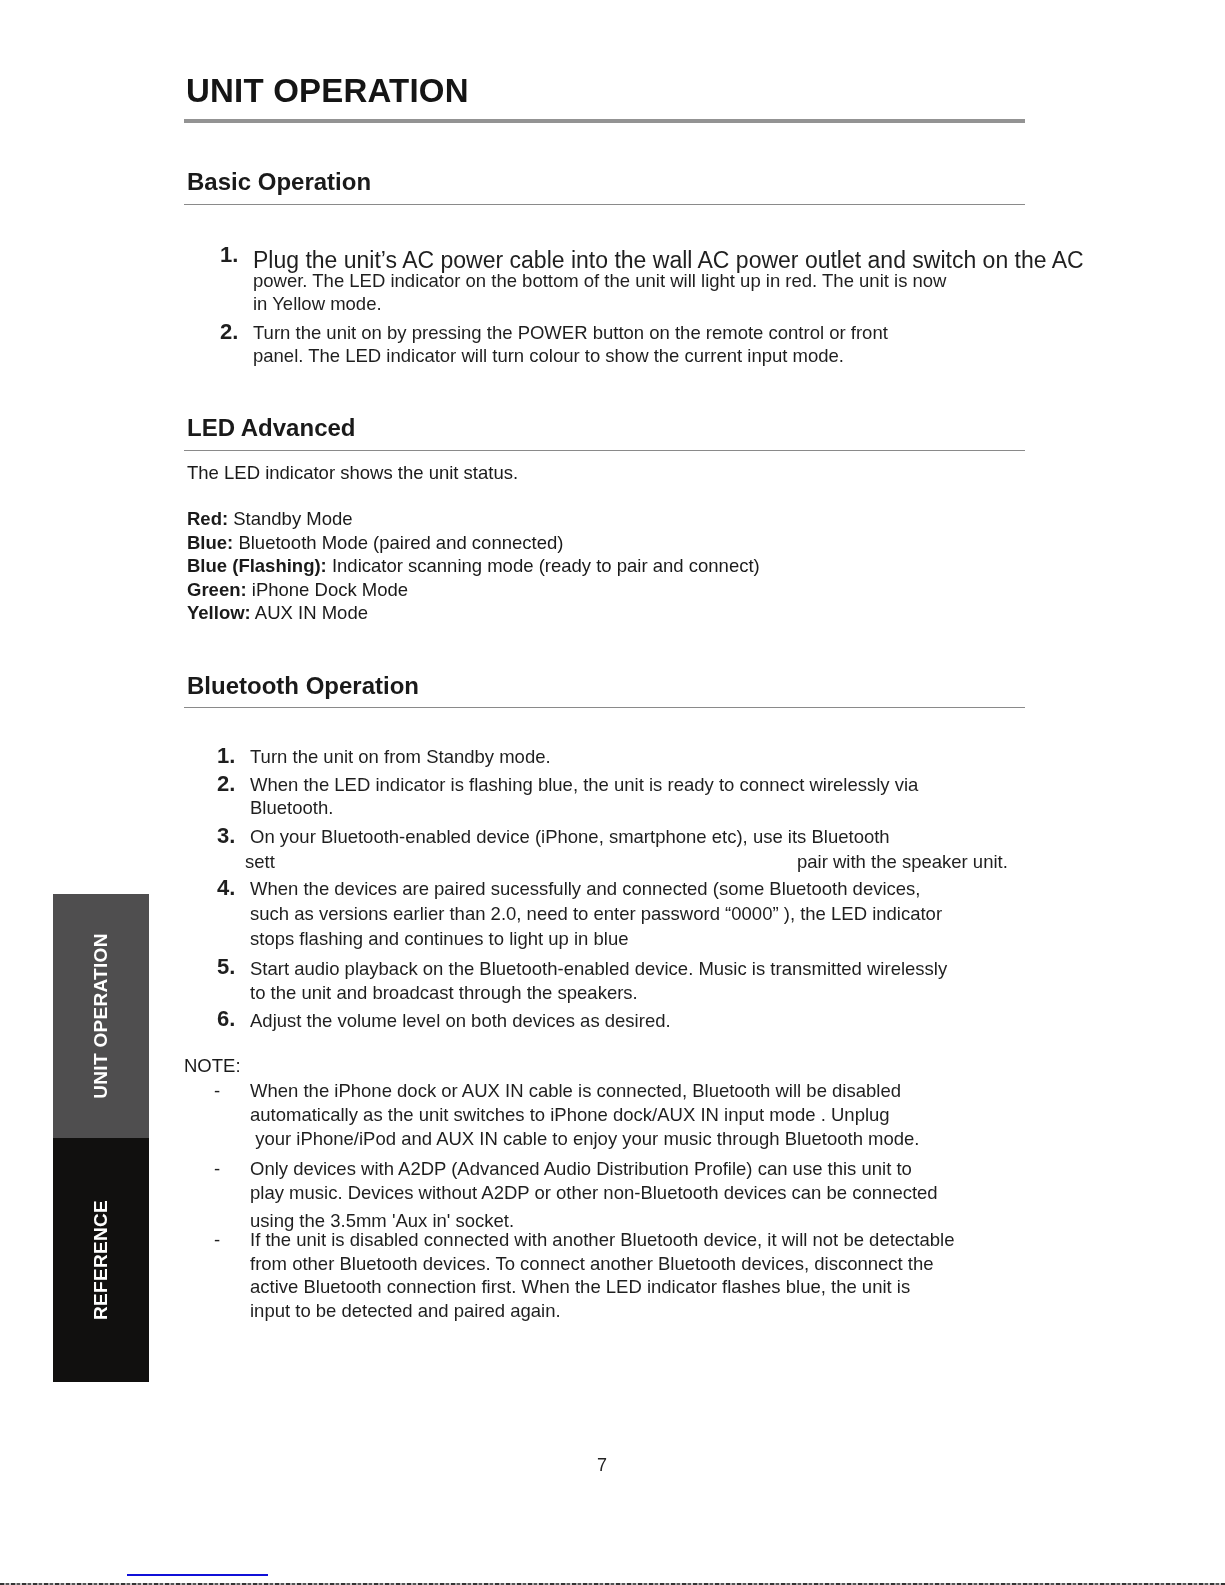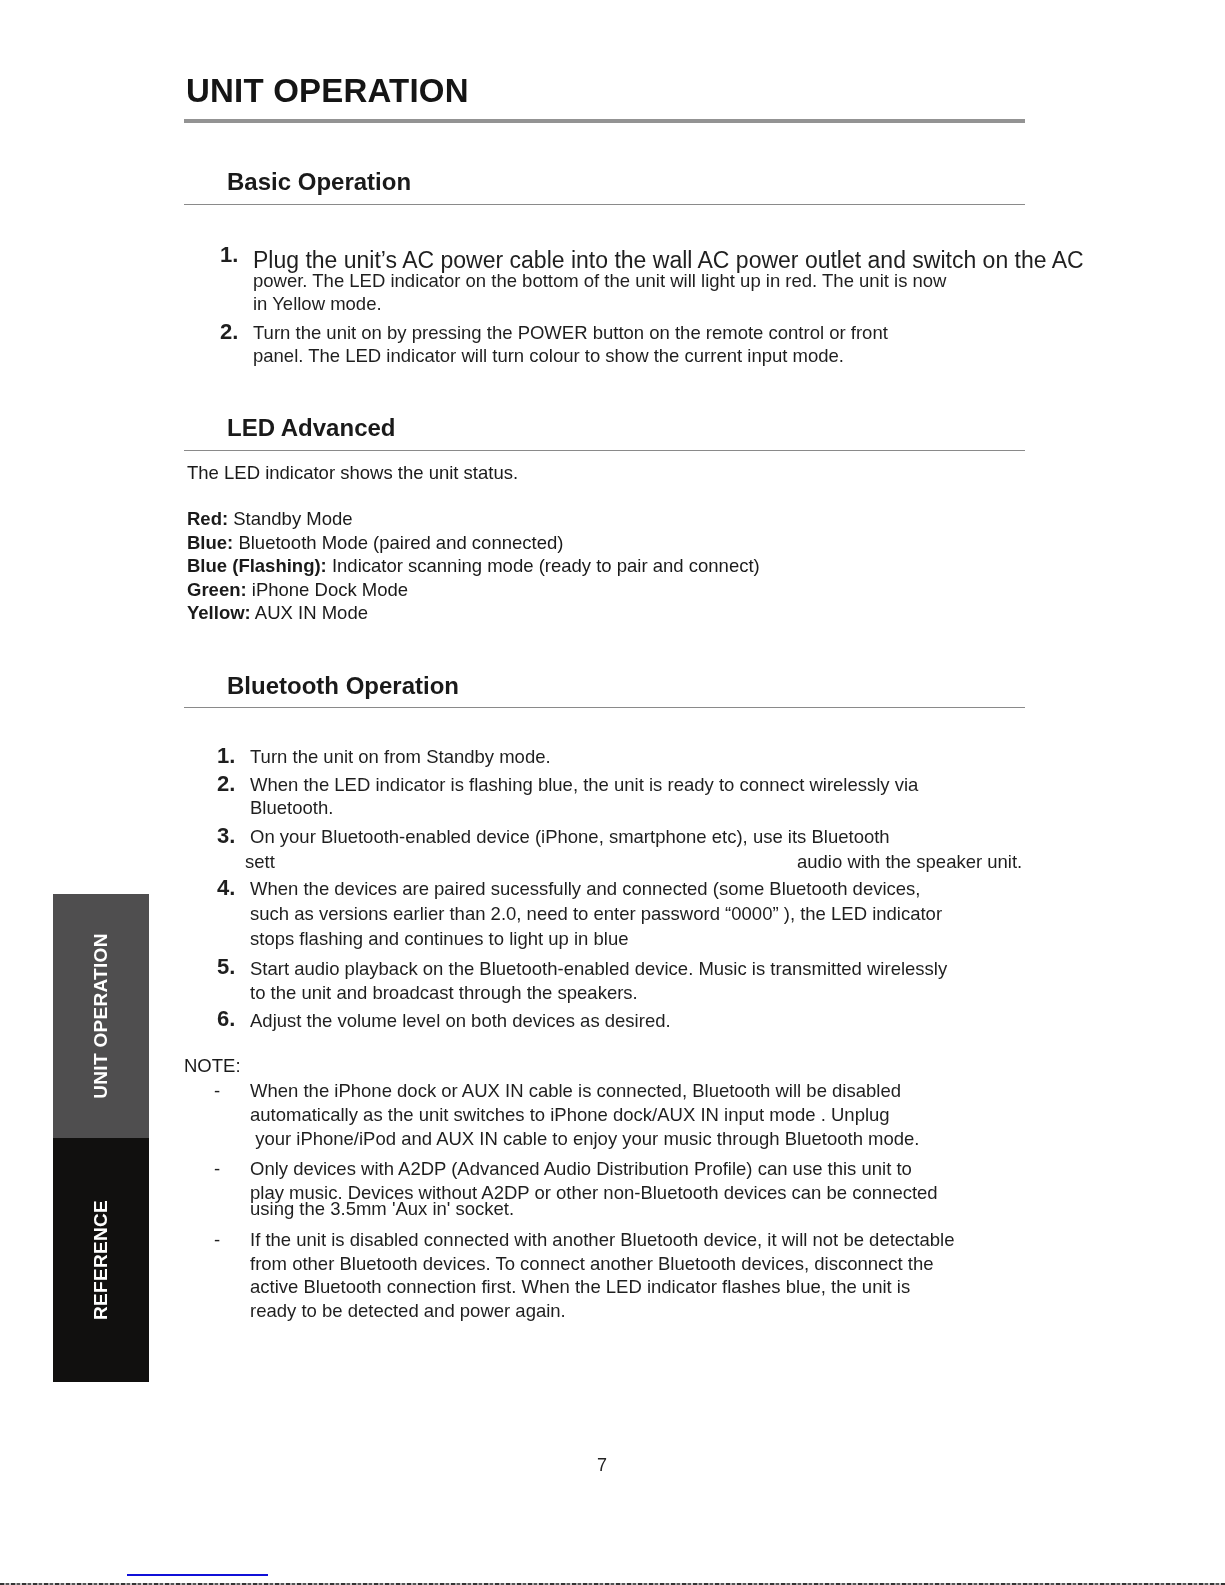--- a/index.html
+++ b/index.html
@@ -1,21 +1,21 @@
 <!DOCTYPE html>
 <html><head>
 <meta charset="utf-8">
 <style>
   html, body { margin:0; padding:0; background:#ffffff; }
   body { width:1225px; height:1585px; position:relative; overflow:hidden;
          font-family:"Liberation Sans", sans-serif; color:#1a1a1a; }
   .abs { position:absolute; }
   .page-title { left:186px; top:72px; font-size:33px; font-weight:bold; letter-spacing:0.2px; color:#151515; }
   .title-rule { left:184px; top:119px; width:841px; height:4px; background:#939393; }
-  .sec-title { left:187px; font-size:24px; font-weight:bold; color:#1a1a1a;margin-left:40px; }
+  .sec-title { left:187px; font-size:24px; font-weight:bold; color:#1a1a1a; }
   .sec-rule { left:184px; width:841px; height:1px; background:#8a8a8a; }
   .item { position:absolute; font-size:18.5px; line-height:24px; color:#1f1f1f; }
   .num { position:absolute; font-weight:bold; font-size:22px; line-height:24px; }
   .txt { position:absolute; white-space:pre; }
   .led-line { left:187px; font-size:18.5px; line-height:23.5px; white-space:pre; }
   .led-line b { font-weight:bold; }
   .note-label { left:184px; top:1055px; font-size:18.5px; font-weight:normal; }
   .dash { position:absolute; font-size:18.5px; }
   .side-tab { left:53px; width:96px; }
   .side-tab .lbl { position:absolute; left:50%; top:50%; transform:translate(-50%,-50%) rotate(-90deg);
@@ -65,21 +65,21 @@
 </div>
 <div class="item" style="left:217px;top:772px">
   <span class="num" style="left:0;top:0">2.</span>
   <span class="txt" style="left:33px;top:1px">When the LED indicator is flashing blue, the unit is ready to connect wirelessly via</span>
   <span class="txt" style="left:33px;top:24px">Bluetooth.</span>
 </div>
 <div class="item" style="left:217px;top:824px">
   <span class="num" style="left:0;top:0">3.</span>
   <span class="txt" style="left:33px;top:1px">On your Bluetooth-enabled device (iPhone, smartphone etc), use its Bluetooth</span>
   <span class="txt" style="left:28px;top:26px">sett</span>
-  <span class="txt" style="left:580px;top:26px">audio with the speaker unit.</span>
+  <span class="txt" style="left:580px;top:26px">pair with the speaker unit.</span>
 </div>
 <div class="item" style="left:217px;top:876px">
   <span class="num" style="left:0;top:0">4.</span>
   <span class="txt" style="left:33px;top:1px">When the devices are paired sucessfully and connected (some Bluetooth devices,</span>
   <span class="txt" style="left:33px;top:26px">such as versions earlier than 2.0, need to enter password “0000” ), the LED indicator</span>
   <span class="txt" style="left:33px;top:51px">stops flashing and continues to light up in blue</span>
 </div>
 <div class="item" style="left:217px;top:955px">
   <span class="num" style="left:0;top:0">5.</span>
   <span class="txt" style="left:33px;top:2px">Start audio playback on the Bluetooth-enabled device. Music is transmitted wirelessly</span>
@@ -95,28 +95,28 @@
 <div class="item" style="left:214px;top:1079px">
   <span class="dash" style="left:0;top:0">-</span>
   <span class="txt" style="left:36px;top:0">When the iPhone dock or AUX IN cable is connected, Bluetooth will be disabled</span>
   <span class="txt" style="left:36px;top:24px">automatically as the unit switches to iPhone dock/AUX IN input mode . Unplug</span>
   <span class="txt" style="left:36px;top:48px"> your iPhone/iPod and AUX IN cable to enjoy your music through Bluetooth mode.</span>
 </div>
 <div class="item" style="left:214px;top:1157px">
   <span class="dash" style="left:0;top:0">-</span>
   <span class="txt" style="left:36px;top:0">Only devices with A2DP (Advanced Audio Distribution Profile) can use this unit to</span>
   <span class="txt" style="left:36px;top:24px">play music. Devices without A2DP or other non-Bluetooth devices can be connected</span>
-  <span class="txt" style="left:36px;top:40px">using the 3.5mm 'Aux in' socket.</span>
+  <span class="txt" style="left:36px;top:52px">using the 3.5mm 'Aux in' socket.</span>
 </div>
 <div class="item" style="left:214px;top:1228px">
   <span class="dash" style="left:0;top:0">-</span>
   <span class="txt" style="left:36px;top:0">If the unit is disabled connected with another Bluetooth device, it will not be detectable</span>
   <span class="txt" style="left:36px;top:24px">from other Bluetooth devices. To connect another Bluetooth devices, disconnect the</span>
   <span class="txt" style="left:36px;top:47px">active Bluetooth connection first. When the LED indicator flashes blue, the unit is</span>
-  <span class="txt" style="left:36px;top:71px">ready to be detected and power again.</span>
+  <span class="txt" style="left:36px;top:71px">input to be detected and paired again.</span>
 </div>
 
 <div class="abs side-tab" style="top:894px;height:244px;background:#4f4e4f">
   <span class="lbl">UNIT OPERATION</span>
 </div>
 <div class="abs side-tab" style="top:1138px;height:244px;background:#11100f">
   <span class="lbl">REFERENCE</span>
 </div>
 
 <div class="abs page-num">7</div>

